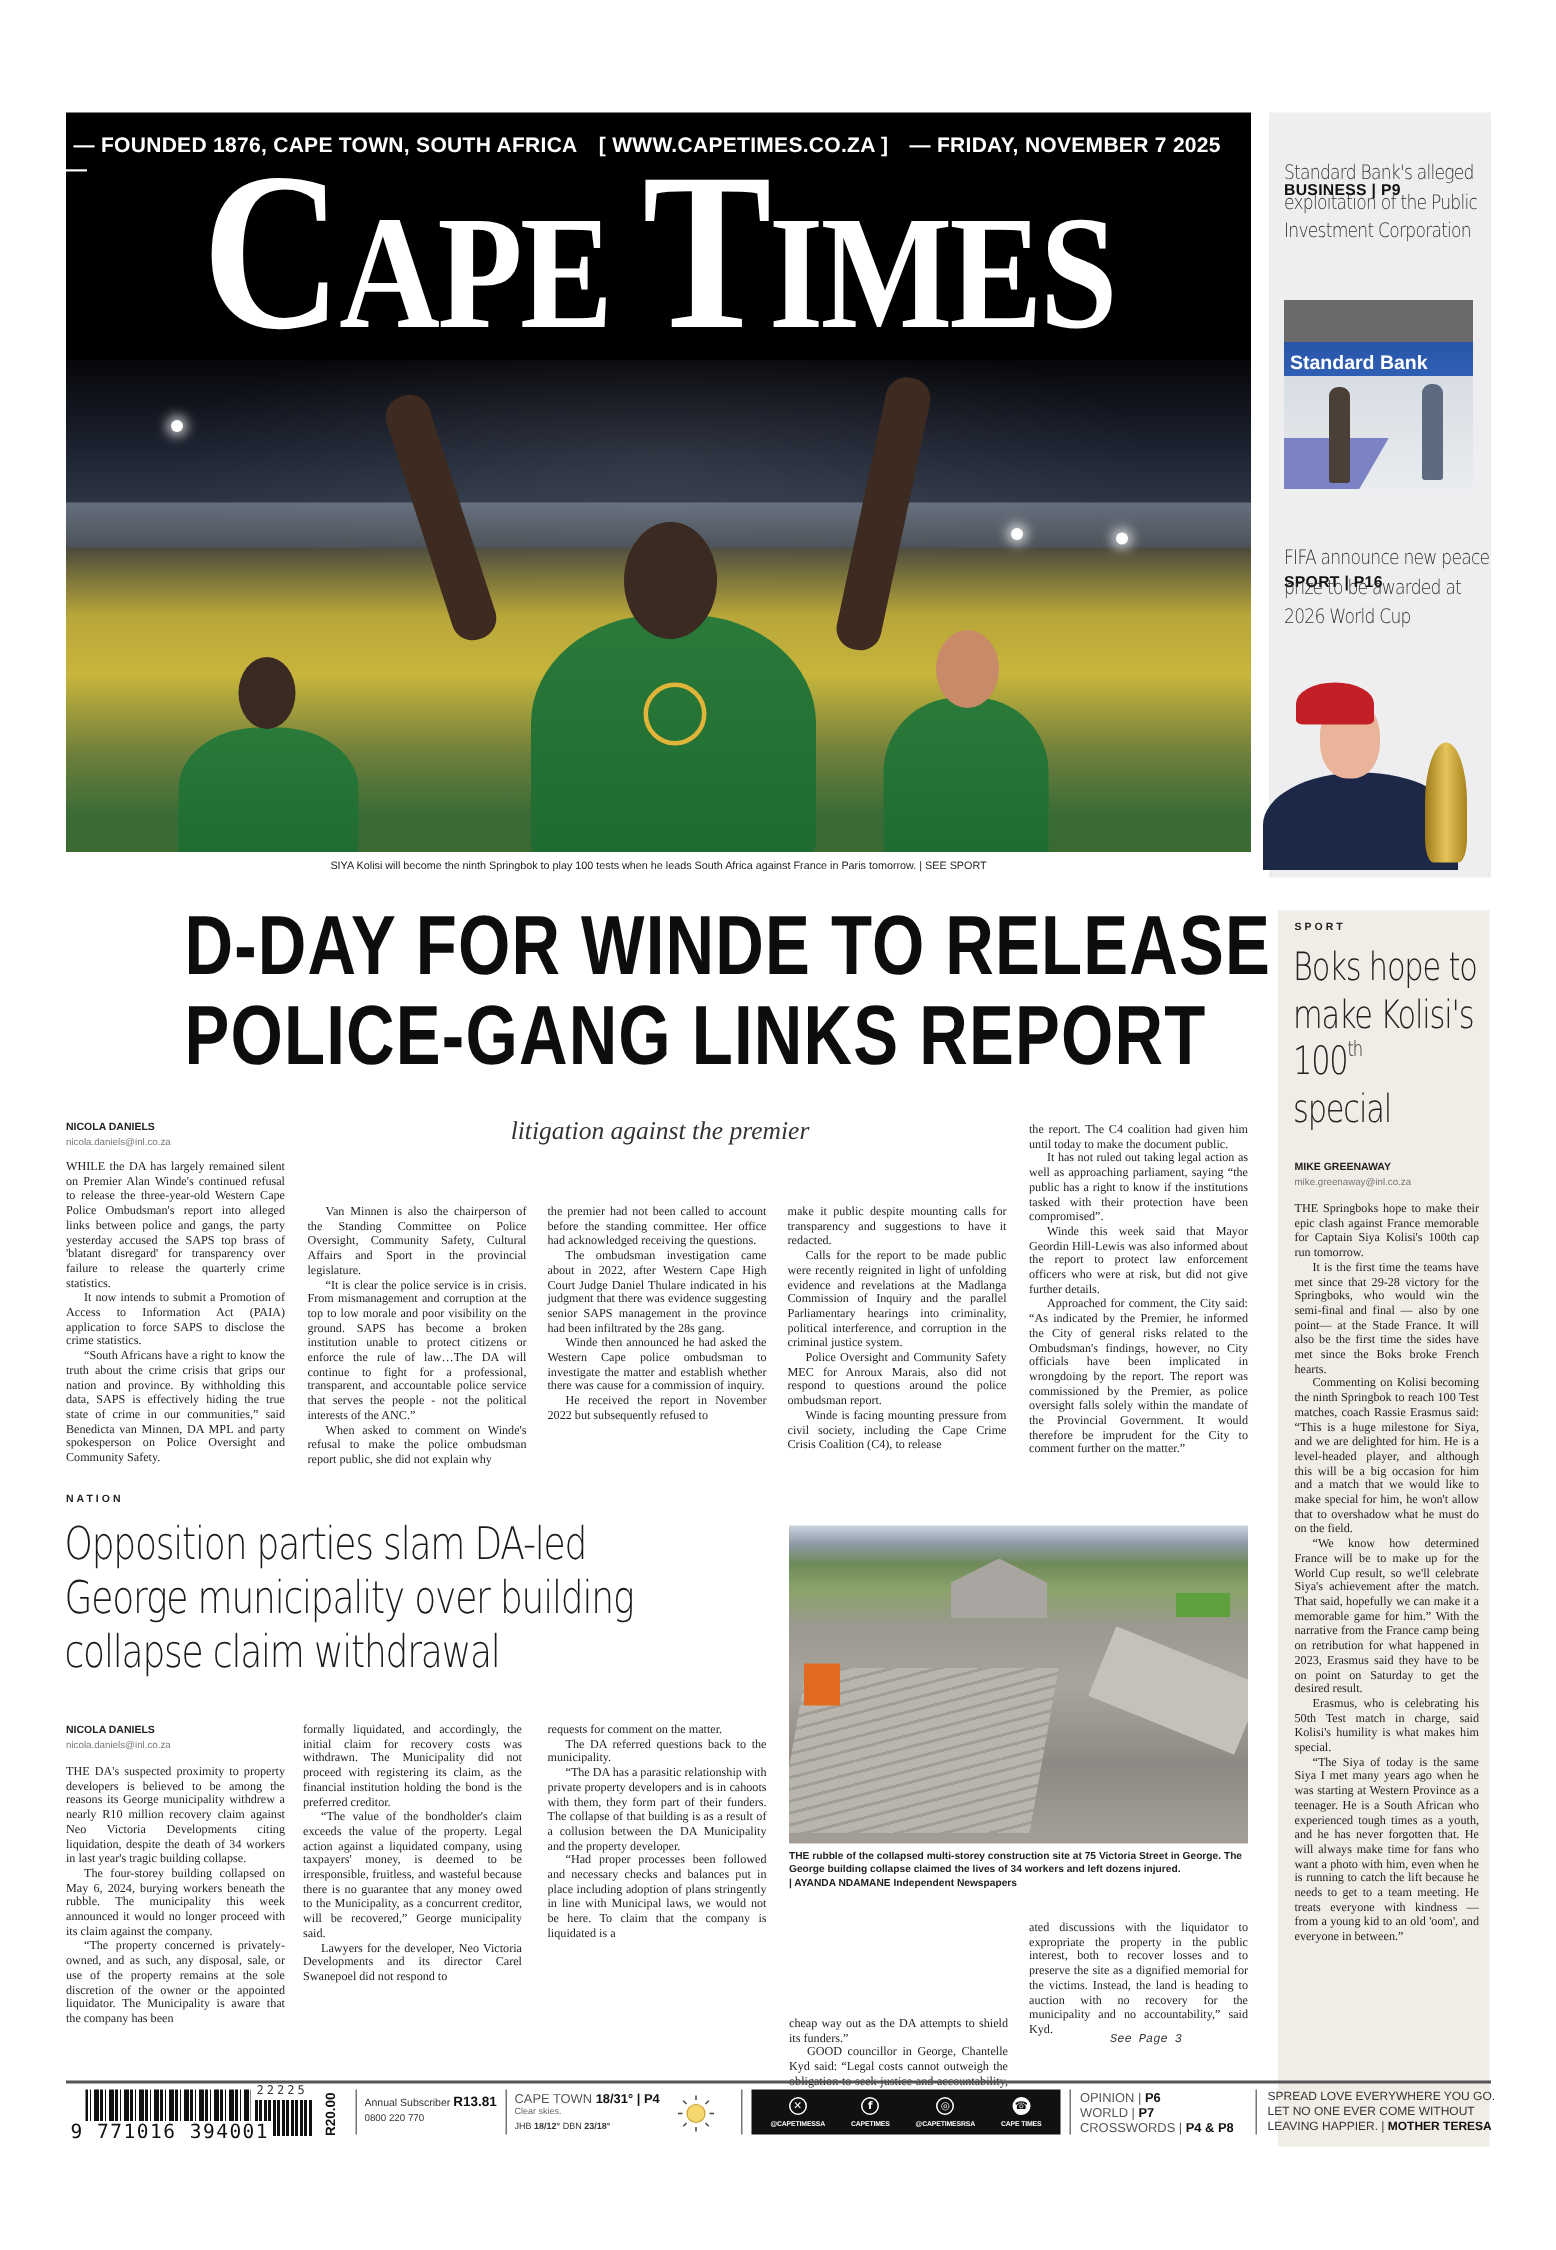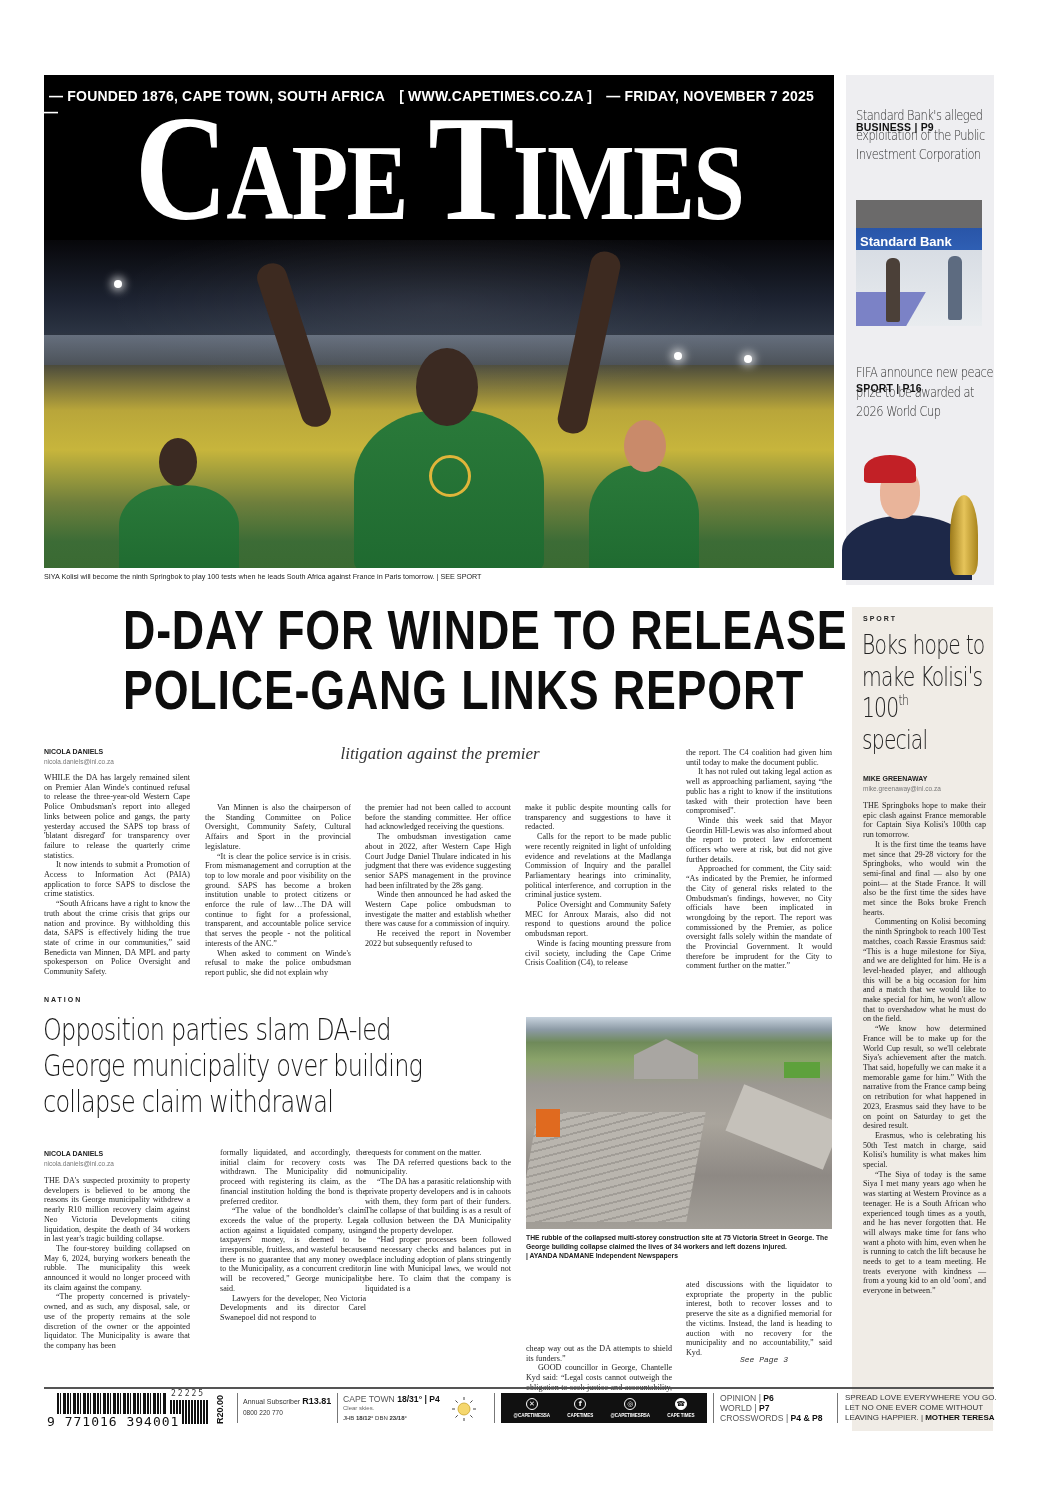--- a/index.html
+++ b/index.html
@@ -47,21 +47,21 @@
   .tagline span { margin: 0 5px; }
   .logo {
     position: absolute; left: 0; top: 18px; width: 790px; text-align: center;
     font-family: "Liberation Serif", serif; color: #fff; font-weight: bold;
     font-size: 108px; line-height: 150px; letter-spacing: -2px;
     transform: scaleX(0.86);
   }
   .logo .big { font-size: 150px; }
   .hero-caption {
     position: absolute; left: 44px; top: 572px; width: 790px;
-    font-family: "Liberation Sans", sans-serif; font-size: 7.2px; color: #222;
+    font-family: "Liberation Sans", sans-serif; font-size: 7.2px; color: #222; text-align: center;
   }
 
   
   .teasers {
     position: absolute; left: 846px; top: 75px; width: 148px; height: 510px;
     background: #eeeef1;
   }
   .teaser-kicker {
     position: absolute; left: 10px; font-family: "Liberation Sans", sans-serif;
     font-weight: bold; font-size: 10.5px; color: #111; letter-spacing: .2px; margin-top: 36px;
@@ -384,21 +384,21 @@
   <div>|  AYANDA NDAMANE   Independent Newspapers</div>
 </div>
 
 <div class="byline-name" style="left:44px;top:1150px">NICOLA DANIELS</div>
 <div class="byline-email" style="left:44px;top:1160px">nicola.daniels@inl.co.za</div>
 <div class="col" style="left:44px;top:1176px;width:146px">
   <p class="first">THE DA's suspected proximity to property developers is believed to be among the reasons its George municipality withdrew a nearly R10 million recovery claim against Neo Victoria Developments citing liquidation, despite the death of 34 workers in last year's tragic building collapse.</p>
   <p>The four-storey building collapsed on May 6, 2024, burying workers beneath the rubble. The municipality this week announced it would no longer proceed with its claim against the company.</p>
   <p>“The property concerned is privately-owned, and as such, any disposal, sale, or use of the property remains at the sole discretion of the owner or the appointed liquidator. The Municipality is aware that the company has been</p>
 </div>
-<div class="col" style="left:220px;top:1148px;width:146px">
+<div class="col" style="left:202px;top:1148px;width:146px">
   <p class="first">formally liquidated, and accordingly, the initial claim for recovery costs was withdrawn. The Municipality did not proceed with registering its claim, as the financial institution holding the bond is the preferred creditor.</p>
   <p>“The value of the bondholder's claim exceeds the value of the property. Legal action against a liquidated company, using taxpayers' money, is deemed to be irresponsible, fruitless, and wasteful because there is no guarantee that any money owed to the Municipality, as a concurrent creditor, will be recovered,” George municipality said.</p>
   <p>Lawyers for the developer, Neo Victoria Developments and its director Carel Swanepoel did not respond to</p>
 </div>
 <div class="col" style="left:365px;top:1148px;width:146px">
   <p class="first">requests for comment on the matter.</p>
   <p>The DA referred questions back to the municipality.</p>
   <p>“The DA has a parasitic relationship with private property developers and is in cahoots with them, they form part of their funders. The collapse of that building is as a result of a collusion between the DA Municipality and the property developer.</p>
   <p>“Had proper processes been followed and necessary checks and balances put in place including adoption of plans stringently in line with Municipal laws, we would not be here. To claim that the company is liquidated is a</p>
 </div>

